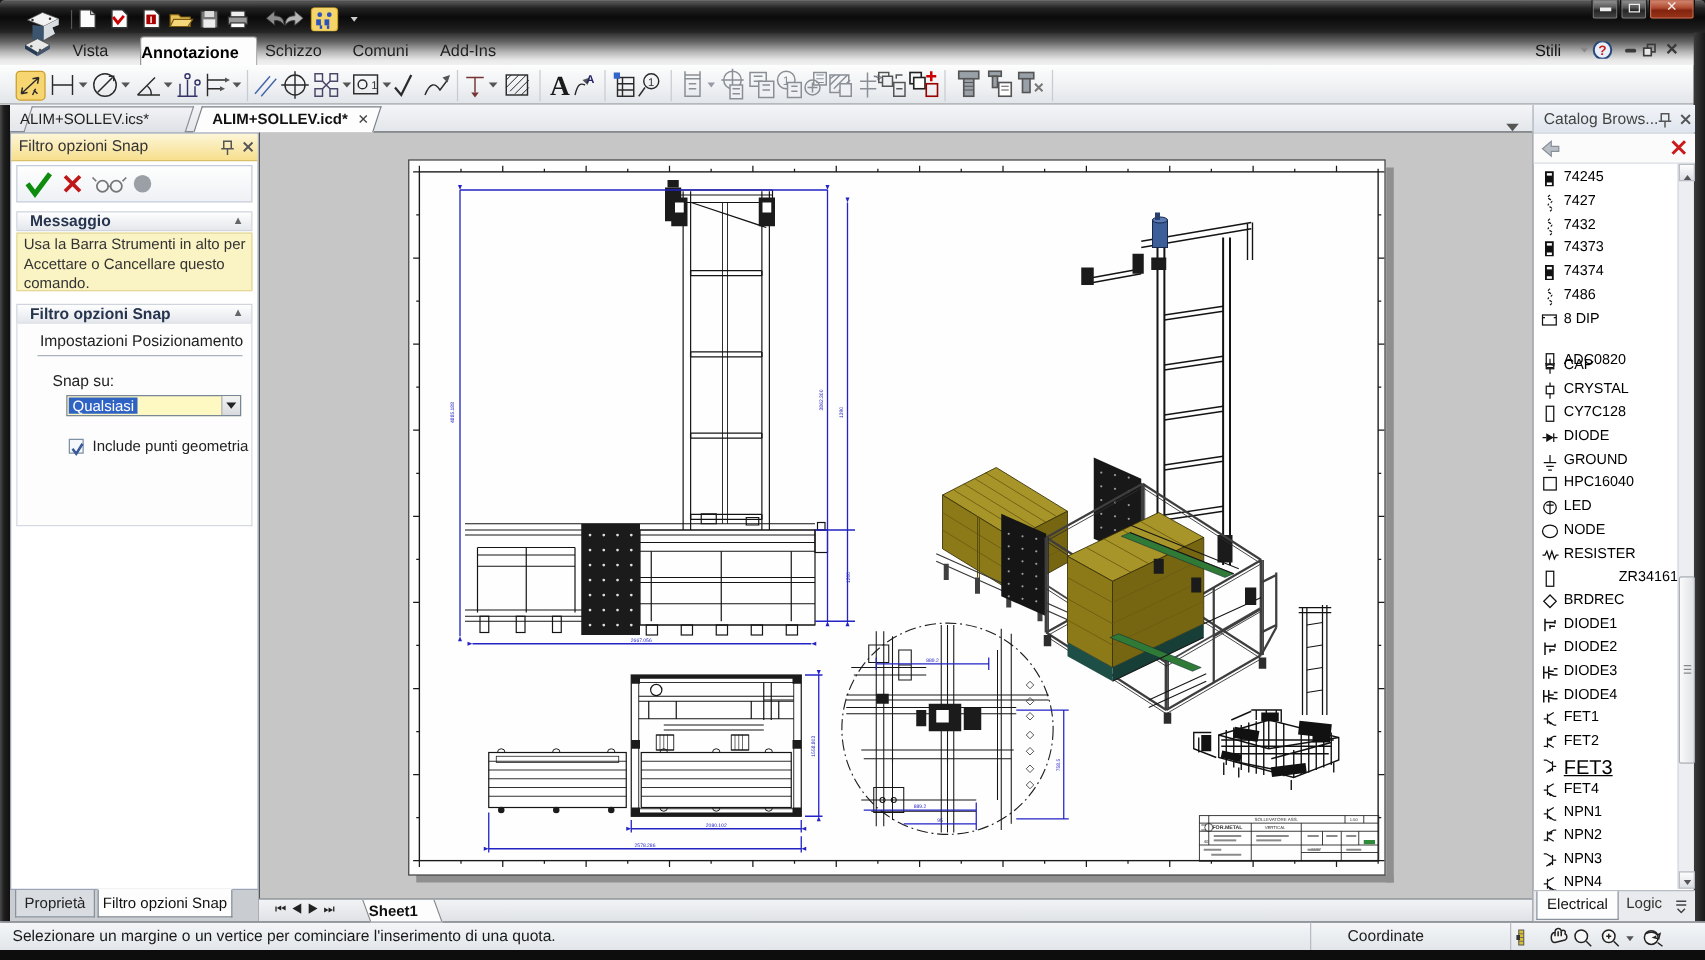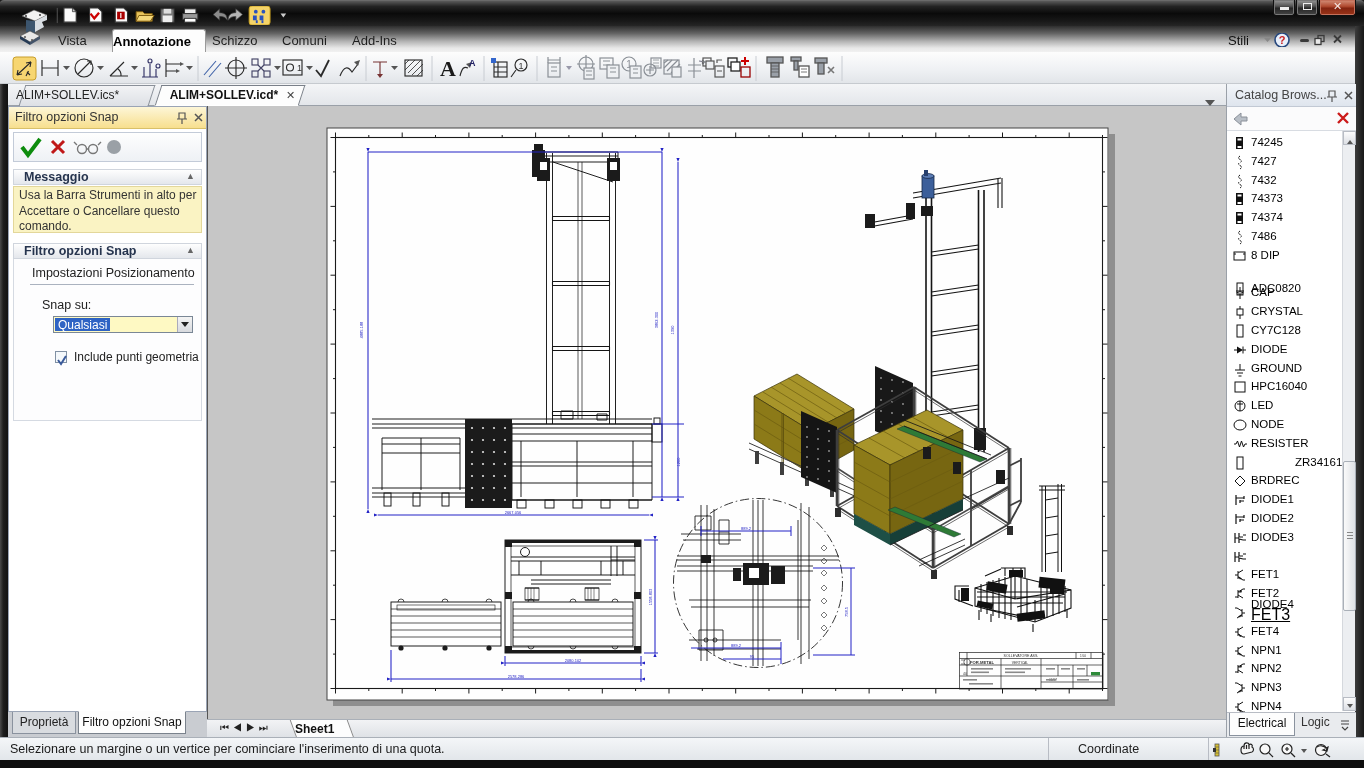--- a/index.html
+++ b/index.html
@@ -855,21 +855,21 @@
     <div style="position:absolute;left:6px;top:446px;width:108px;height:16px;">
         <svg width="14" height="15" viewBox="0 0 14 15" style="position:absolute;left:0;top:1px;">
           <path d="M2 2 v10 M2 7 h4 M10 4 h3 M10 9 h3 M6 2 v4 l4 0 M6 12 v-4 l4 1" stroke="#111" fill="none" stroke-width="1.2"></path>
         </svg>
         <span style="position:absolute;left:18px;top:1px;font-size:11.5px;color:#000;white-space:nowrap;">DIODE3</span>
       </div>
     <div style="position:absolute;left:6px;top:465px;width:108px;height:16px;">
         <svg width="14" height="15" viewBox="0 0 14 15" style="position:absolute;left:0;top:1px;">
           <path d="M2 2 v10 M2 7 h4 M10 4 h3 M10 9 h3 M6 2 v4 l4 0 M6 12 v-4 l4 1" stroke="#111" fill="none" stroke-width="1.2"></path>
         </svg>
-        <span style="position:absolute;left:18px;top:1px;font-size:11.5px;color:#000;white-space:nowrap;margin-top:48px;">DIODE4</span>
+        <span style="position:absolute;left:18px;top:1px;font-size:11.5px;color:#000;white-space:nowrap;">DIODE4</span>
       </div>
     <div style="position:absolute;left:6px;top:483px;width:108px;height:16px;">
         <svg width="14" height="15" viewBox="0 0 14 15" style="position:absolute;left:0;top:1px;">
           <path d="M2 7 h3 M5 3 v8 M5 5 l5 -3 M5 9 l5 3 M10 12 h2" stroke="#111" fill="none" stroke-width="1"></path>
           <path d="M5 8 l4 2.5 -2 1 z" fill="#111"></path>
         </svg>
         <span style="position:absolute;left:18px;top:1px;font-size:11.5px;color:#000;white-space:nowrap;">FET1</span>
       </div>
     <div style="position:absolute;left:6px;top:502px;width:108px;height:16px;">
         <svg width="14" height="15" viewBox="0 0 14 15" style="position:absolute;left:0;top:1px;">

